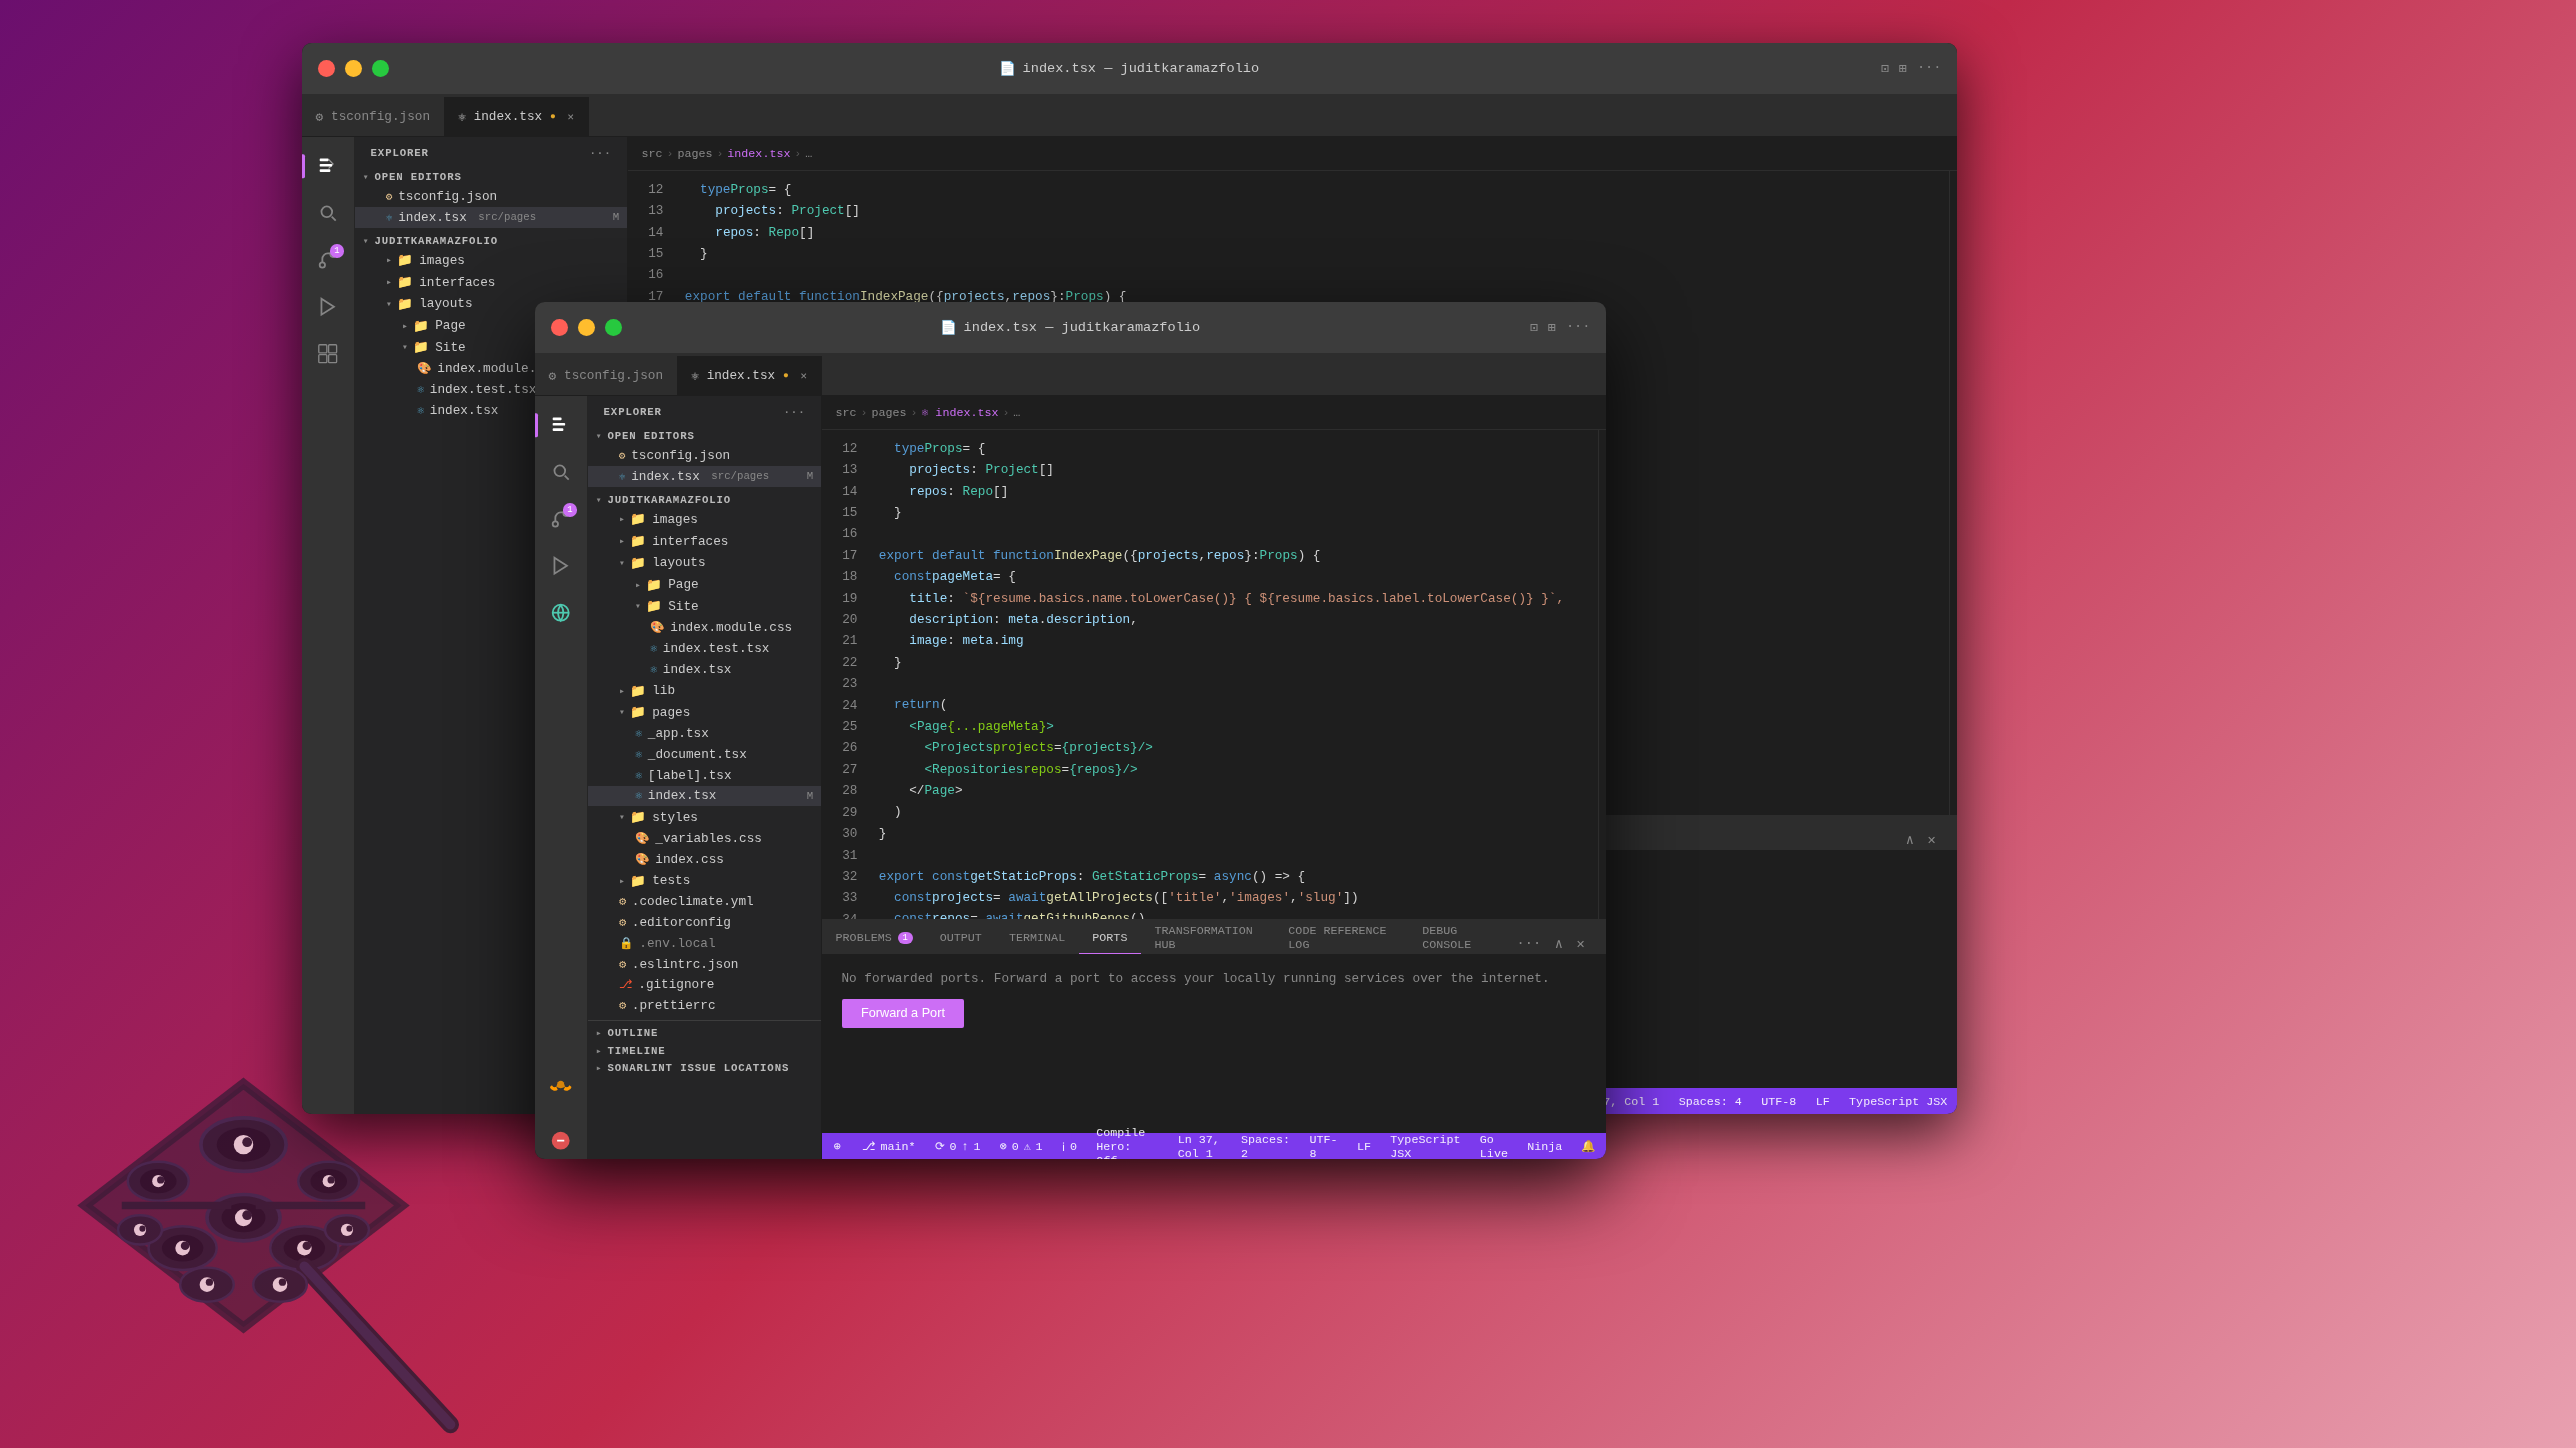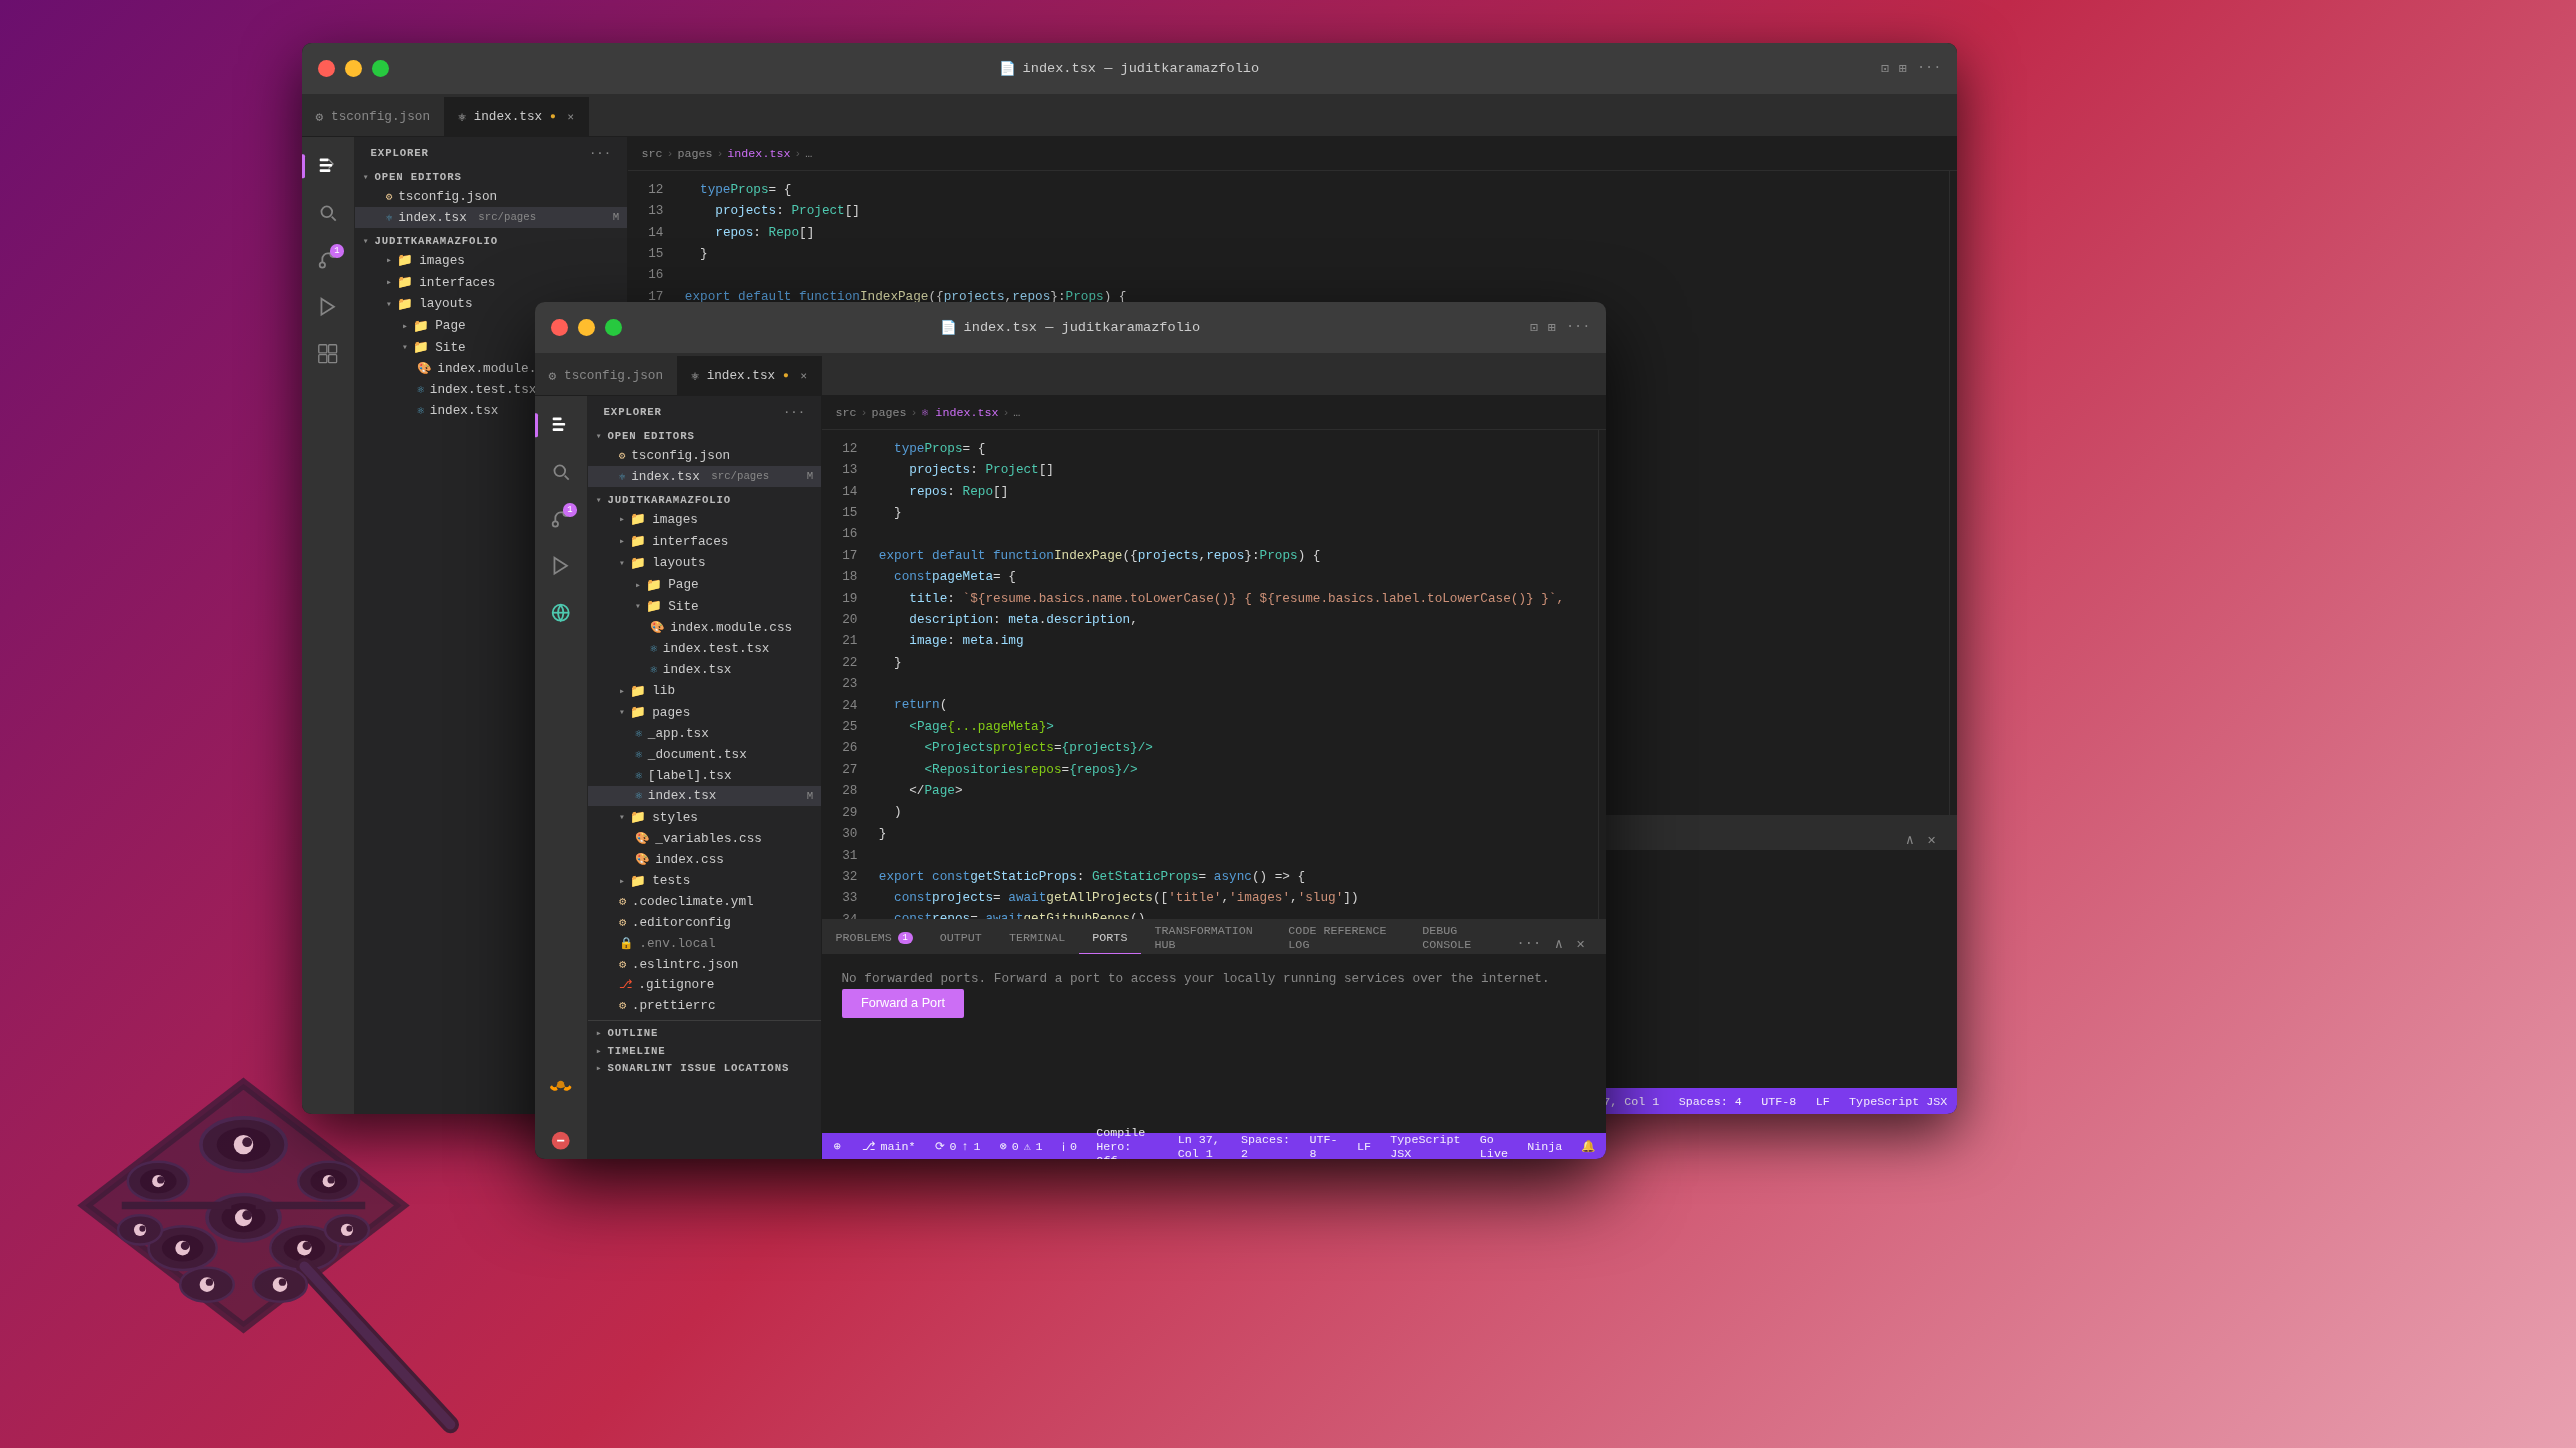--- a/index.html
+++ b/index.html
@@ -303,21 +303,21 @@
       font-size: 8.8px;
       padding: 1px 4.9px;
       border-radius: 7.8px;
     }
     .panel-content {
       flex: 1;
       padding: 15.6px 19.5px;
       display: flex;
       flex-direction: column;
       align-items: flex-start;
-      gap: 3px;
+      gap: 13px;
     }
     .panel-message {
       font-size: 12.7px;
       color: #888;
     }
     .forward-port-btn {
       background: #cc6ef5;
       color: white;
       border: none;
       padding: 7.8px 19.5px;

